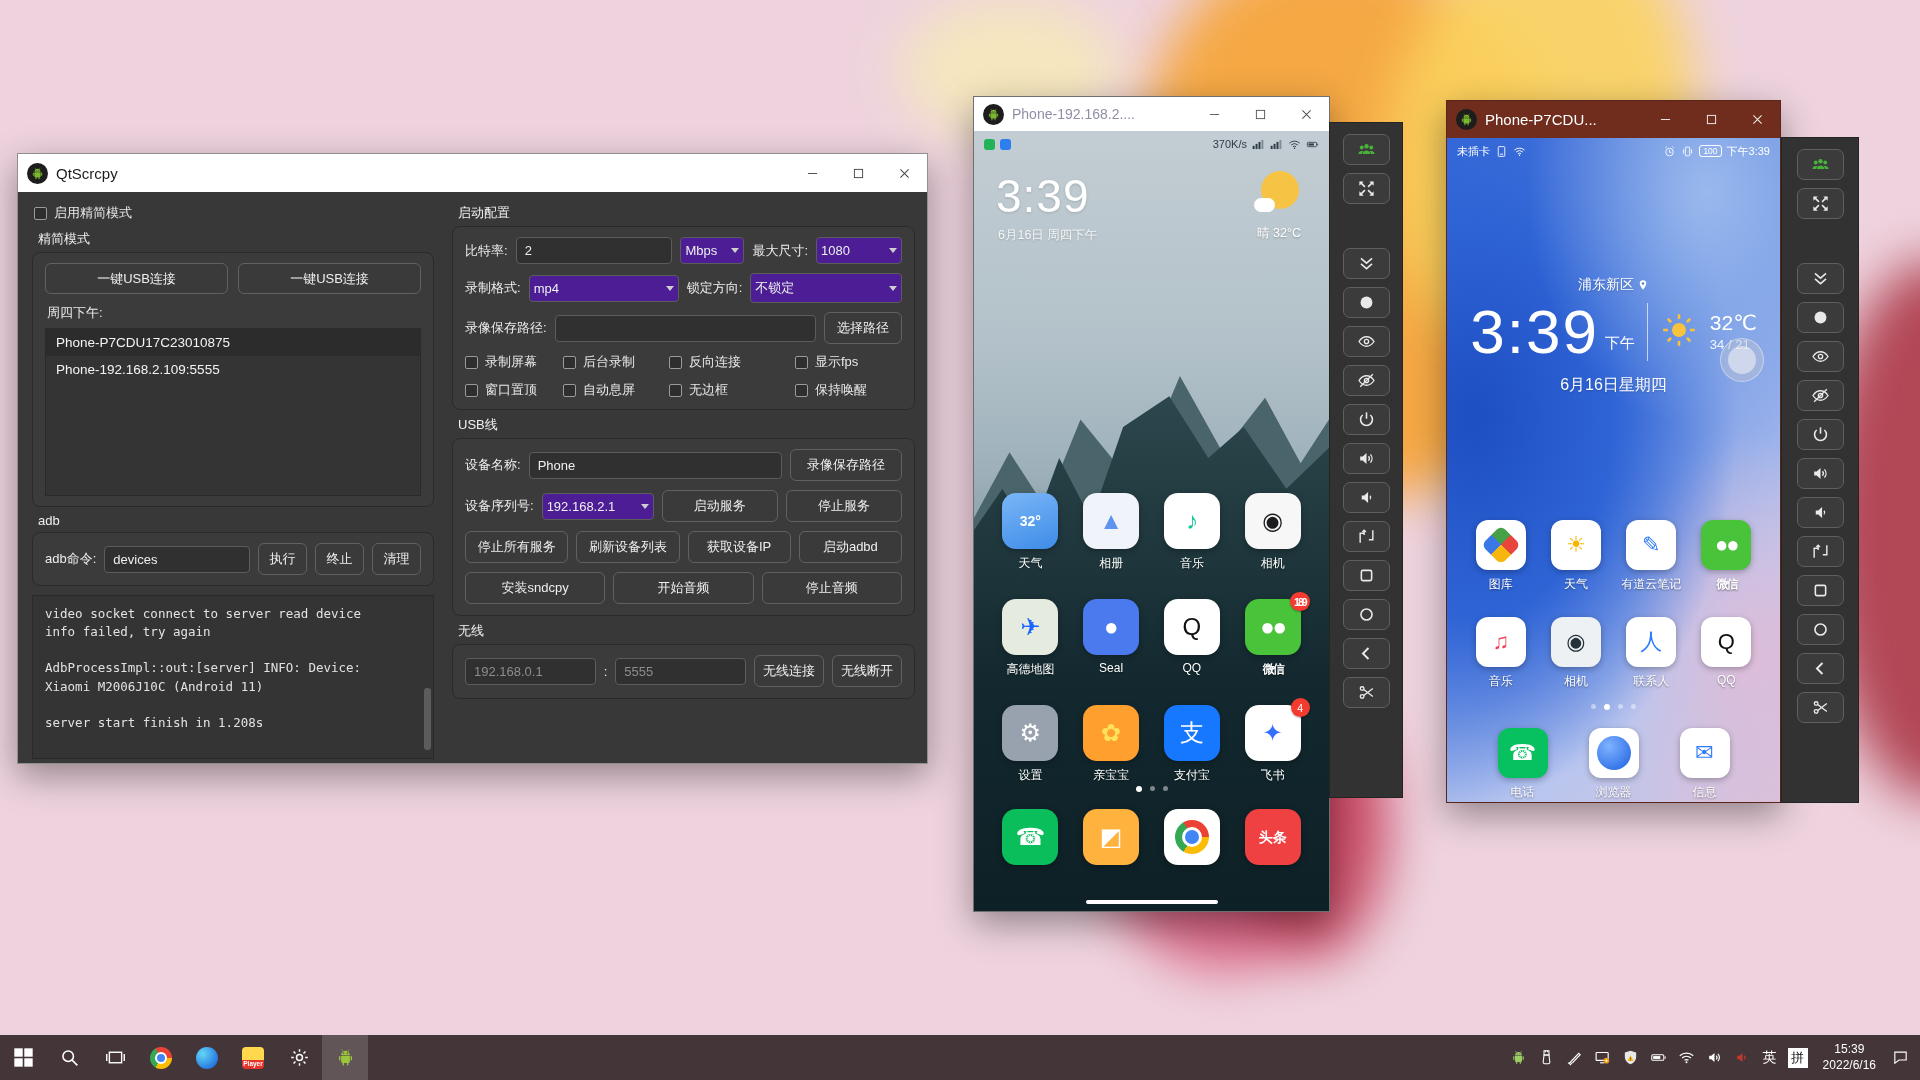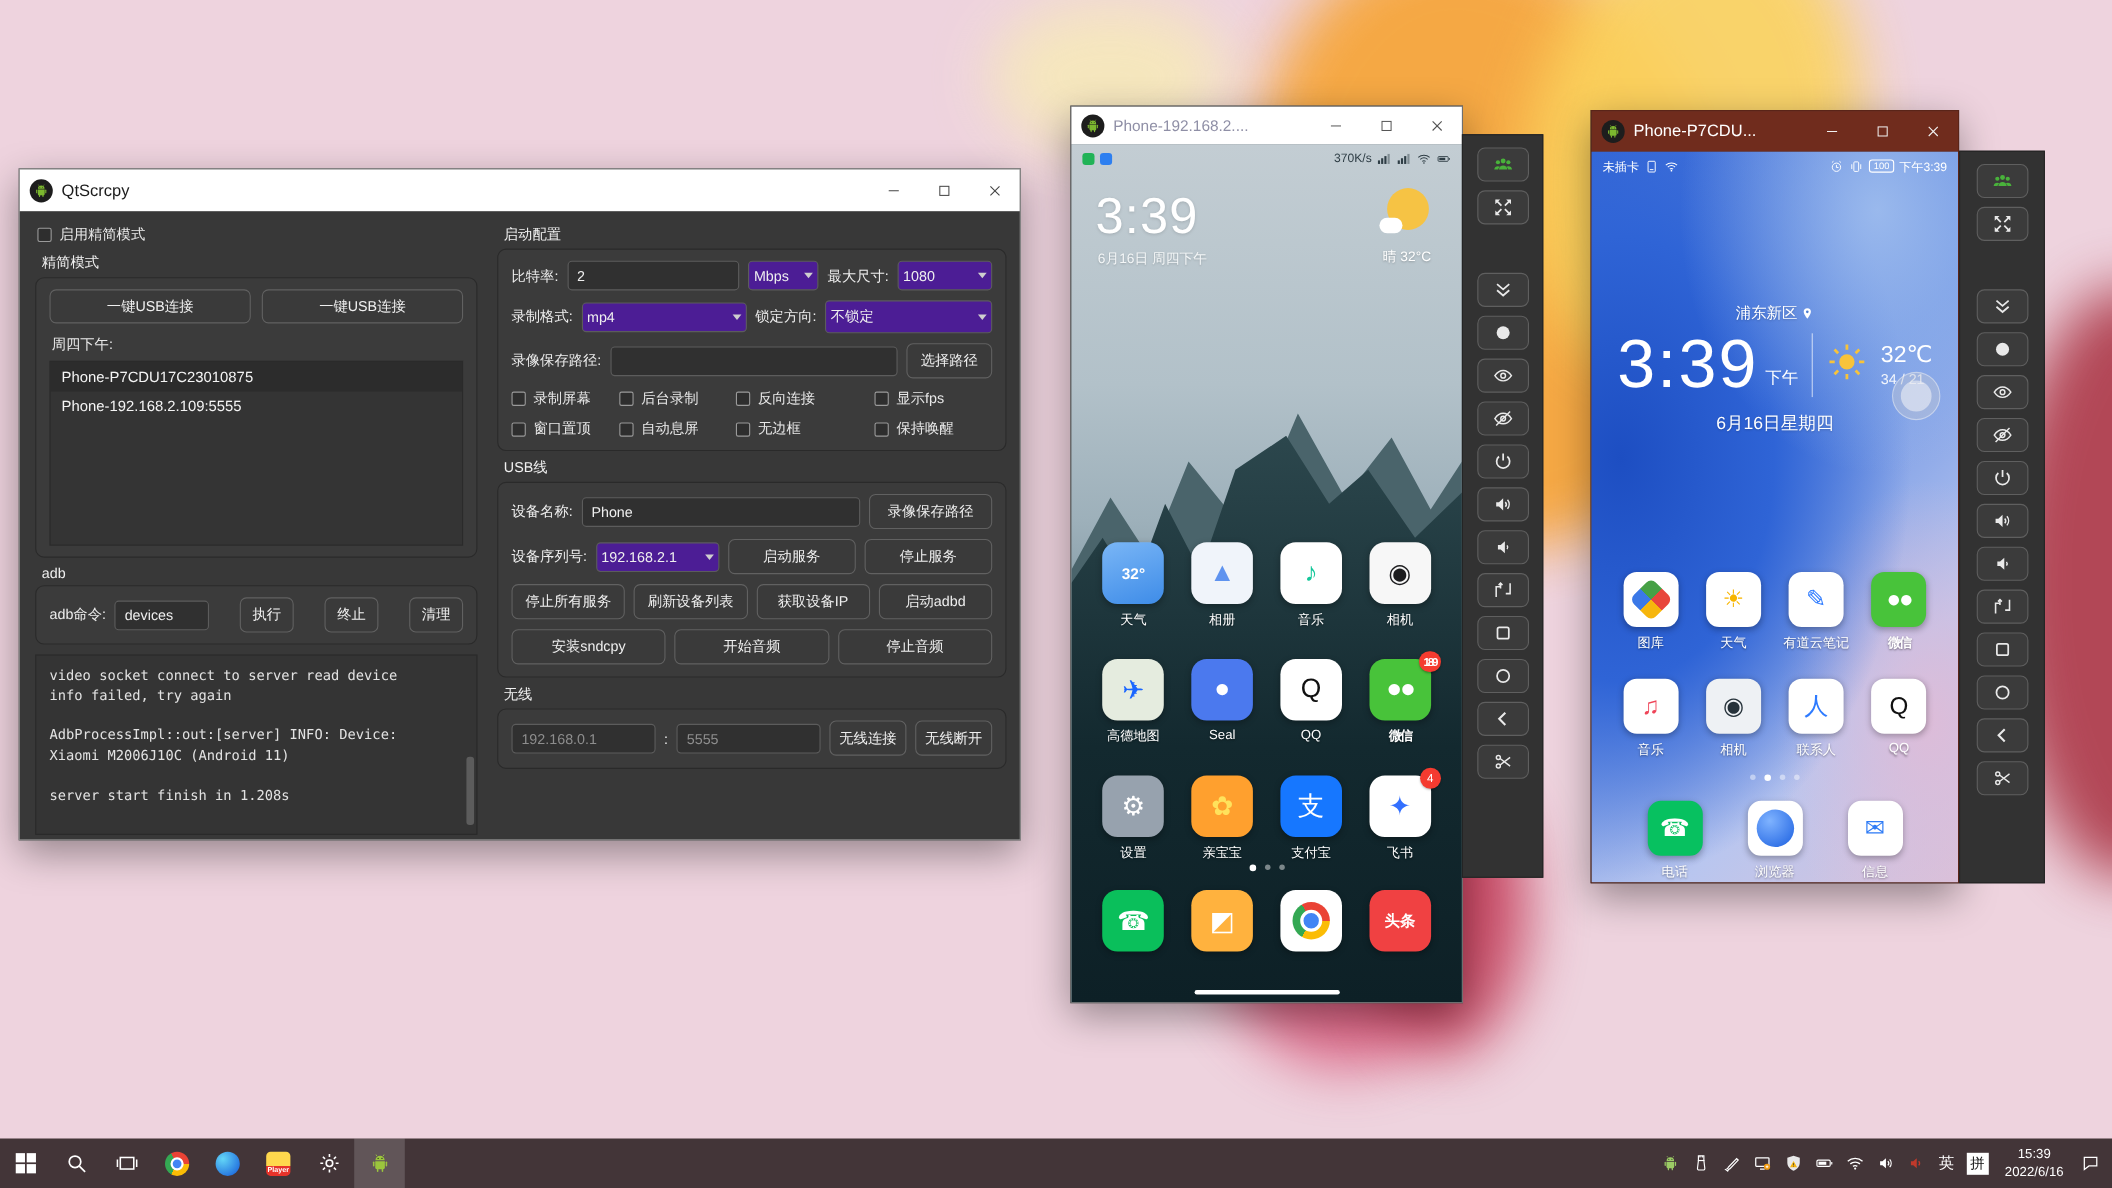--- a/index.html
+++ b/index.html
@@ -44,21 +44,21 @@
   .chk{width:13px;height:13px;border:1px solid #9a9a9a;background:#2e2e2e;border-radius:2px;flex:0 0 auto;}
   .chk-grid{display:grid;grid-template-columns:98px 106px 126px 1fr;row-gap:10px;margin-top:3px;}
   .btn-row{display:flex;gap:10px;}
   .btn-row .dbtn{height:31px;}
   .dc-label{margin:10px 0 6px 2px;}
   .devlist{background:#343434;border:1px solid #2a2a2a;height:168px;overflow:hidden;}
   .devitem{height:27px;line-height:27px;padding-left:10px;font-size:13.5px;color:#f4f4f4;}
   .devitem:first-child{background:rgba(0,0,0,.14);}
   .adb-gb{display:flex;align-items:center;gap:8px;}
   .adbcmd{width:146px;flex:1;}
-  .adb-gb .dbtn{width:49px;padding:6px 2px;text-align:center;margin-left:20px;}
+  .adb-gb .dbtn{width:49px;padding:6px 2px;text-align:center;}
   .logbox{margin-top:9px;background:#343434;border:1px solid #2a2a2a;height:164px;position:relative;padding:9px 12px;overflow:hidden;}
   .logbox pre{font-family:"DejaVu Sans Mono","Liberation Mono",monospace;font-size:12.5px;line-height:1.45;color:#e2e2e2;white-space:pre-wrap;}
   .scrollhandle{position:absolute;right:2px;bottom:8px;width:7px;height:62px;background:#5c5c5c;border-radius:3px;}
   .w64{width:64px;} .w86{width:86px;} .w150{width:150px;} .w112{width:112px;} .w190{width:190px;} .w78{width:78px;}
   
   .p1{left:973px;top:96px;width:357px;height:816px;border-color:#6f6f6f;}
   .p1 .titlebar{height:34px;}
   .p1 .title-text{color:#8f8fa6;font-size:14px;}
   .p1 .wc{color:#555;}
   .screen{position:relative;overflow:hidden;}

